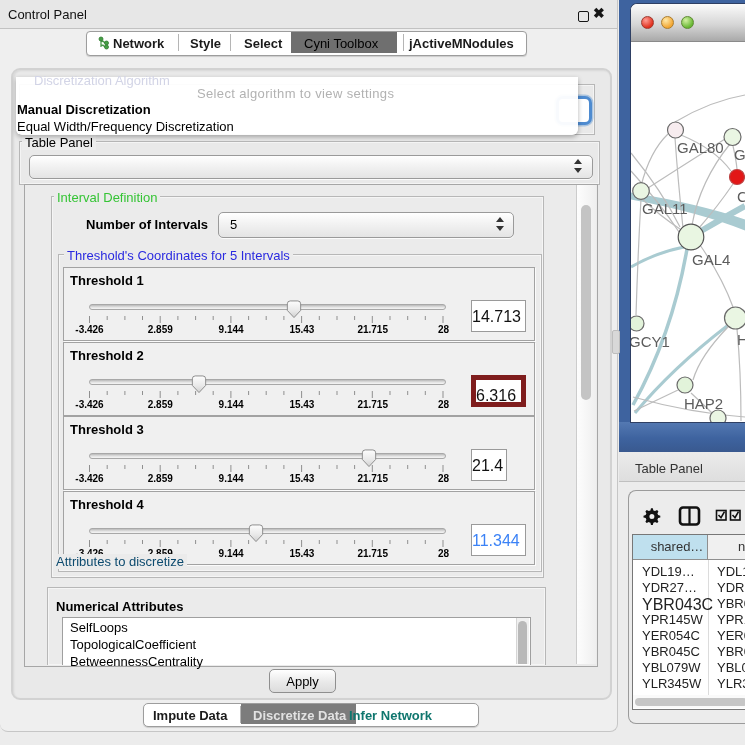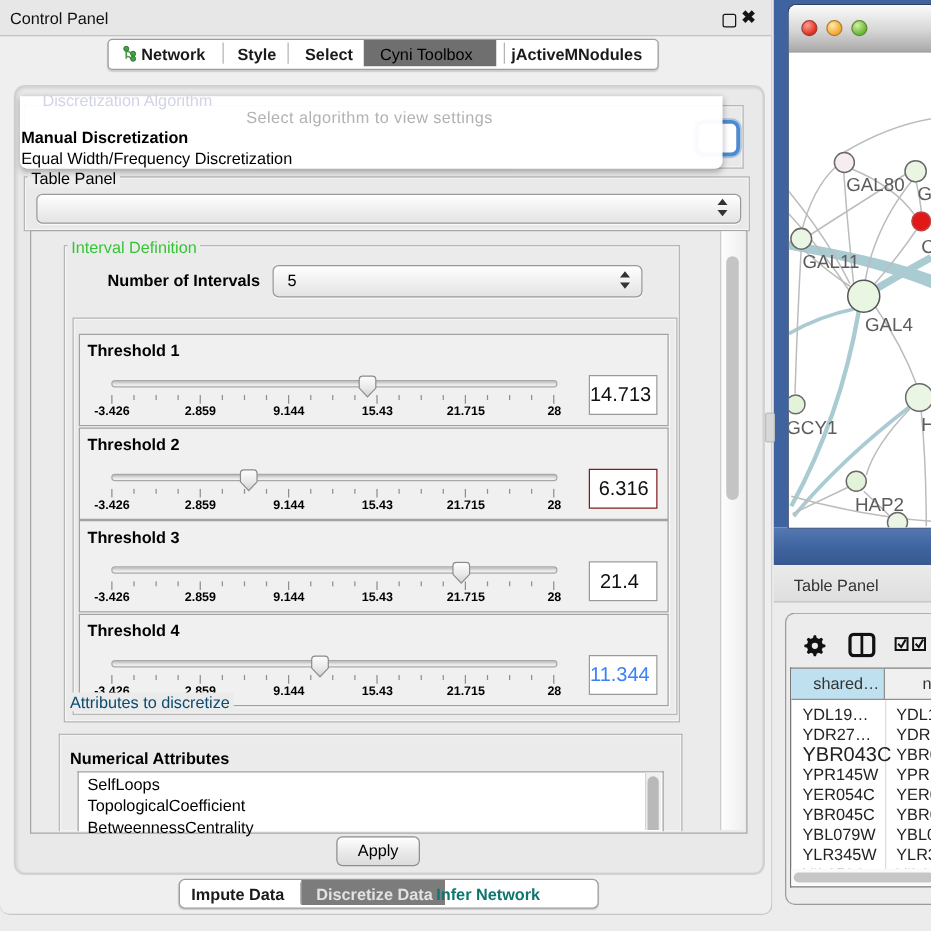--- a/index.html
+++ b/index.html
@@ -159,20 +159,21 @@
   <div class="abs t13" style="left:54px;top:190px;background:#ebebeb;padding:0 3px;color:#35c435">Interval Definition</div>
 
   <div class="abs b13" style="left:86px;top:217px">Number of Intervals</div>
   <div class="abs combo" style="left:218px;top:212px;width:294px;height:24px"></div>
   <div class="abs t13" style="left:230px;top:217px">5</div>
   <svg class="abs" style="left:494px;top:216px" width="12" height="16" viewBox="0 0 12 16">
       <path d="M6 1 L10 6 L2 6 Z M6 15 L10 10 L2 10 Z" fill="#333"></path>
     </svg>
 
   <div class="abs" style="left:58px;top:254px;width:482px;height:316px;border:1px solid #b7b7b7;box-shadow:inset 0 0 0 1px rgba(255,255,255,.5)"></div>
+  <div class="abs t13" style="left:64px;top:248px;background:#ebebeb;padding:0 3px;color:#2a2ae0">Threshold's Coordinates for 5 Intervals</div>
 
   <div class="abs" style="left:63px;top:267px;width:470px;height:72px;background:#f0f0f0;border:1px solid #a2a2a2;box-shadow:1px 1px 0 rgba(255,255,255,.8)"></div>
   <div class="abs b13" style="left:70px;top:273px">Threshold 1</div>
   <div class="abs" style="left:89px;top:304px;width:355px;height:4px;border:1px solid #a8a8a8;border-radius:3px;background:linear-gradient(180deg,#b9b9b9,#e3e3e3 55%,#f5f5f5)"></div>
   <svg class="abs" style="left:85px;top:316px" width="365" height="8" viewBox="0 0 365 8">
       <line x1="4.5" y1="0" x2="4.5" y2="7" stroke="#8f8f8f" stroke-width="1"></line>
       <line x1="22.2" y1="0" x2="22.2" y2="4" stroke="#8f8f8f" stroke-width="1"></line>
       <line x1="39.9" y1="0" x2="39.9" y2="4" stroke="#8f8f8f" stroke-width="1"></line>
       <line x1="57.5" y1="0" x2="57.5" y2="4" stroke="#8f8f8f" stroke-width="1"></line>
       <line x1="75.2" y1="0" x2="75.2" y2="7" stroke="#8f8f8f" stroke-width="1"></line>
@@ -246,21 +247,21 @@
   <svg class="abs" style="left:191.1px;top:375px" width="16" height="19" viewBox="0 0 16 20">
       <path d="M1 4 Q1 1 4 1 L12 1 Q15 1 15 4 L15 11 L8 18.5 L1 11 Z" fill="url(#g1)" stroke="#8a8a8a" stroke-width="1"></path>
       <defs>
         <linearGradient id="g1" x1="0" y1="0" x2="0" y2="1">
           <stop offset="0" stop-color="#fdfdfd"></stop>
           <stop offset=".6" stop-color="#e8e8e8"></stop>
           <stop offset="1" stop-color="#cfcfcf"></stop>
         </linearGradient>
       </defs>
     </svg>
-  <div class="abs" style="left:471px;top:375px;width:55px;height:32px;background:#fff;border:1px solid #7f1d1d;font-size:16px;color:#111;text-align:right;line-height:31px;padding-right:6px;box-sizing:border-box">6.316</div>
+  <div class="abs" style="left:471px;top:375px;width:55px;height:32px;background:#fff;border:5px solid #7f1d1d;font-size:16px;color:#111;text-align:right;line-height:31px;padding-right:6px;box-sizing:border-box">6.316</div>
 
   <div class="abs" style="left:63px;top:416px;width:470px;height:72px;background:#f0f0f0;border:1px solid #a2a2a2;box-shadow:1px 1px 0 rgba(255,255,255,.8)"></div>
   <div class="abs b13" style="left:70px;top:422px">Threshold 3</div>
   <div class="abs" style="left:89px;top:453px;width:355px;height:4px;border:1px solid #a8a8a8;border-radius:3px;background:linear-gradient(180deg,#b9b9b9,#e3e3e3 55%,#f5f5f5)"></div>
   <svg class="abs" style="left:85px;top:465px" width="365" height="8" viewBox="0 0 365 8">
       <line x1="4.5" y1="0" x2="4.5" y2="7" stroke="#8f8f8f" stroke-width="1"></line>
       <line x1="22.2" y1="0" x2="22.2" y2="4" stroke="#8f8f8f" stroke-width="1"></line>
       <line x1="39.9" y1="0" x2="39.9" y2="4" stroke="#8f8f8f" stroke-width="1"></line>
       <line x1="57.5" y1="0" x2="57.5" y2="4" stroke="#8f8f8f" stroke-width="1"></line>
       <line x1="75.2" y1="0" x2="75.2" y2="7" stroke="#8f8f8f" stroke-width="1"></line>
@@ -290,21 +291,21 @@
   <svg class="abs" style="left:360.8px;top:449px" width="16" height="19" viewBox="0 0 16 20">
       <path d="M1 4 Q1 1 4 1 L12 1 Q15 1 15 4 L15 11 L8 18.5 L1 11 Z" fill="url(#g2)" stroke="#8a8a8a" stroke-width="1"></path>
       <defs>
         <linearGradient id="g2" x1="0" y1="0" x2="0" y2="1">
           <stop offset="0" stop-color="#fdfdfd"></stop>
           <stop offset=".6" stop-color="#e8e8e8"></stop>
           <stop offset="1" stop-color="#cfcfcf"></stop>
         </linearGradient>
       </defs>
     </svg>
-  <div class="abs" style="left:471px;top:449px;width:55px;height:32px;background:#fff;border:1px solid #9a9a9a;font-size:16px;color:#111;text-align:center;line-height:31px;padding-right:6px;box-sizing:border-box">21.4</div>
+  <div class="abs" style="left:471px;top:449px;width:36px;height:32px;background:#fff;border:1px solid #9a9a9a;font-size:16px;color:#111;text-align:left;line-height:31px;padding-right:6px;box-sizing:border-box">21.4</div>
 
   <div class="abs" style="left:63px;top:491px;width:470px;height:72px;background:#f0f0f0;border:1px solid #a2a2a2;box-shadow:1px 1px 0 rgba(255,255,255,.8)"></div>
   <div class="abs b13" style="left:70px;top:497px">Threshold 4</div>
   <div class="abs" style="left:89px;top:528px;width:355px;height:4px;border:1px solid #a8a8a8;border-radius:3px;background:linear-gradient(180deg,#b9b9b9,#e3e3e3 55%,#f5f5f5)"></div>
   <svg class="abs" style="left:85px;top:540px" width="365" height="8" viewBox="0 0 365 8">
       <line x1="4.5" y1="0" x2="4.5" y2="7" stroke="#8f8f8f" stroke-width="1"></line>
       <line x1="22.2" y1="0" x2="22.2" y2="4" stroke="#8f8f8f" stroke-width="1"></line>
       <line x1="39.9" y1="0" x2="39.9" y2="4" stroke="#8f8f8f" stroke-width="1"></line>
       <line x1="57.5" y1="0" x2="57.5" y2="4" stroke="#8f8f8f" stroke-width="1"></line>
       <line x1="75.2" y1="0" x2="75.2" y2="7" stroke="#8f8f8f" stroke-width="1"></line>

